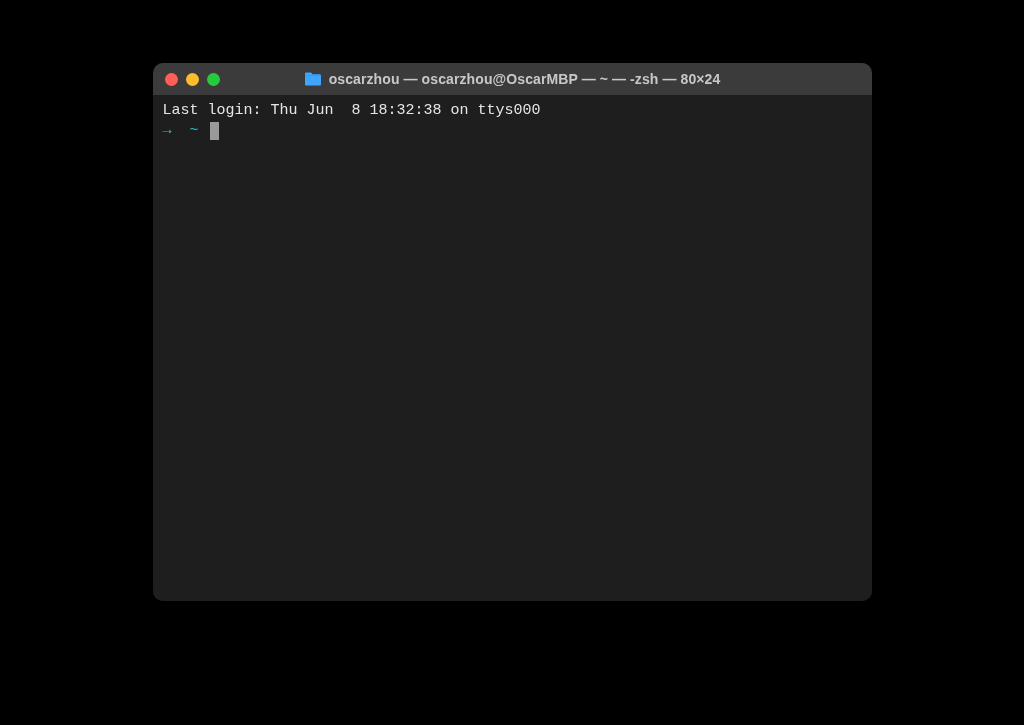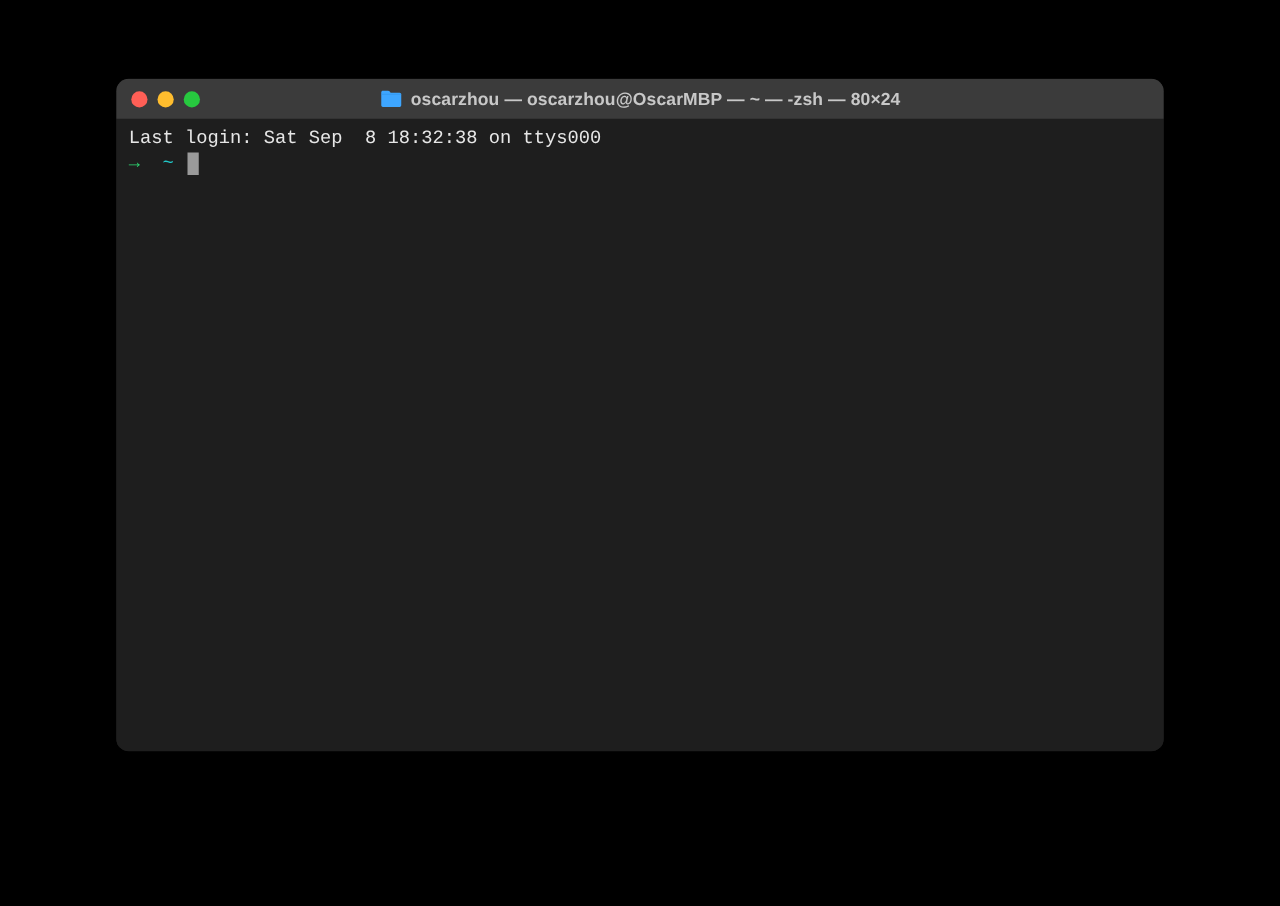--- a/index.html
+++ b/index.html
@@ -11,21 +11,21 @@
       width: 1024px;
       height: 725px;
       background: #000000;
       display: flex;
       align-items: flex-start;
       justify-content: center;
       font-family: "SF Mono", Menlo, Monaco, "Courier New", monospace;
     }
     .terminal-window {
       margin-top: 63px;
-      width: 838px;
+      width: 719px;
       height: 538px;
       background: #1e1e1e;
       border-radius: 10px;
       box-shadow: 0 20px 60px rgba(0,0,0,0.8), 0 0 0 1px rgba(0,0,0,0.5);
       overflow: hidden;
       display: flex;
       flex-direction: column;
     }
     .title-bar {
       height: 32px;
@@ -121,18 +121,18 @@
       <span class="folder-icon">
         <svg width="18" height="14" viewBox="0 0 18 14">
           <path d="M1 1.8 C1 1 1.6 0.5 2.3 0.5 L6.5 0.5 C7 0.5 7.3 0.7 7.6 1 L8.3 1.9 C8.5 2.1 8.8 2.2 9.1 2.2 L15.8 2.2 C16.5 2.2 17 2.8 17 3.5 L17 12.2 C17 12.9 16.4 13.5 15.7 13.5 L2.3 13.5 C1.6 13.5 1 12.9 1 12.2 Z" fill="#3ea6ff"></path>
           <path d="M1 3.8 L17 3.8 L17 3 L1 3 Z" fill="#2b8fe6" opacity="0.55"></path>
         </svg>
       </span>
       <span class="title-text">oscarzhou — oscarzhou@OscarMBP — ~ — -zsh — 80×24</span>
     </div>
   </div>
   <div class="terminal-body">
-    <div class="line last-login">Last login: Sat Sep  8 18:32:38 on ttys000</div>
+    <div class="line last-login">Last login: Thu Jun  8 18:32:38 on ttys000</div>
     <div class="line prompt-line">
       <span class="arrow">→</span><span>  </span><span class="cwd">~</span><span> </span><span class="cursor-block"></span>
     </div>
   </div>
 </div>
 
 </body></html>

